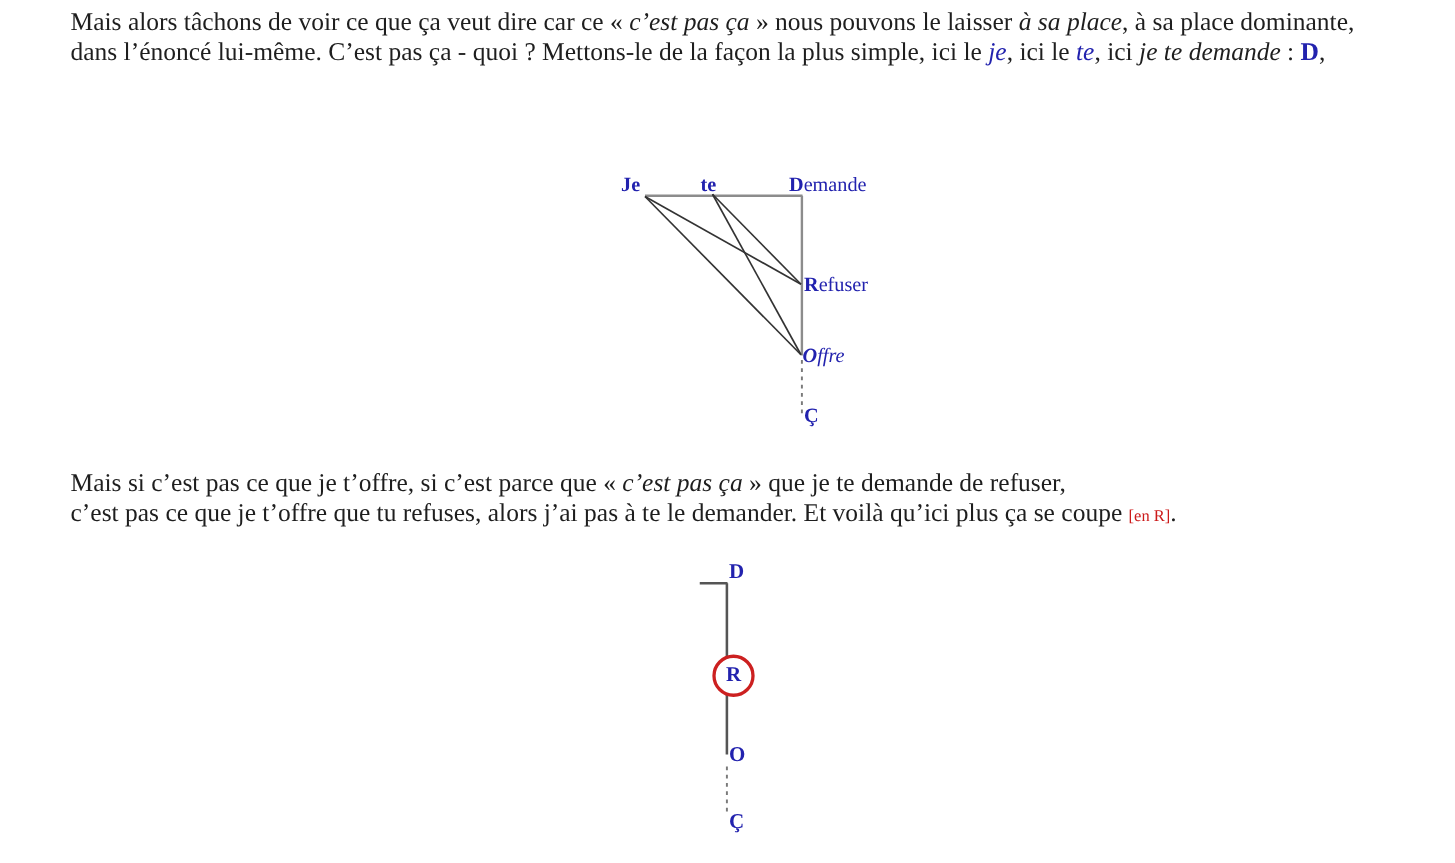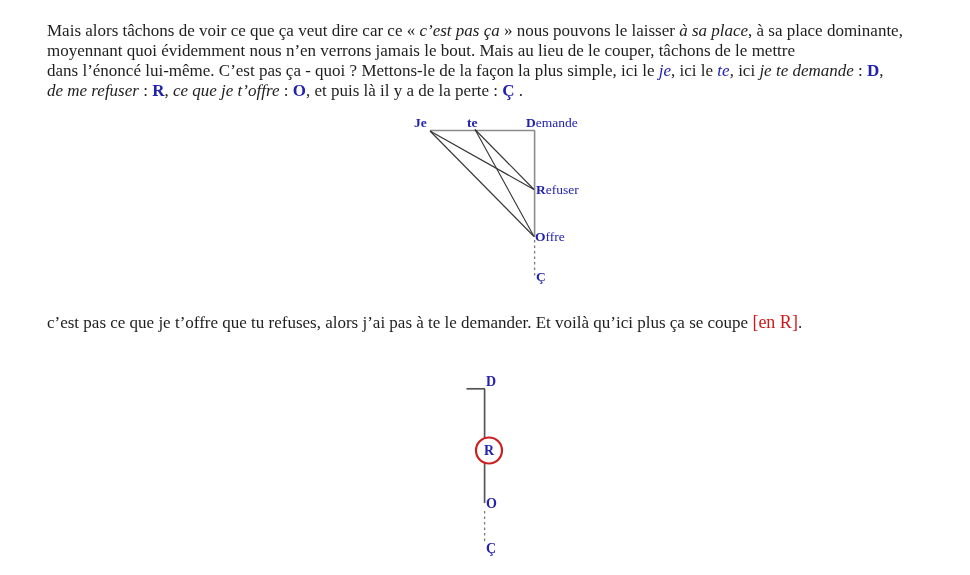--- a/index.html
+++ b/index.html
@@ -16,41 +16,39 @@
     color: var(--text, #1e1e1e);
     font-size: 17px;
     line-height: 20px;
     white-space: nowrap;
   }
   .tline { height: 20px; }
   .seg-n { }
   .seg-i { font-style: italic; }
   .seg-bi { font-style: italic; color: var(--blue, #2222ae); }
   .seg-bb { font-weight: bold; color: var(--blue, #2222ae); }
-  .seg-r  { color: var(--red, #cc1a1a); font-size: 18px; }
+  .seg-r  { color: var(--red, #cc1a1a); font-size: 11px; }
   .diagram { position: absolute; }
   .diagram svg { position: absolute; left: 0; top: 0; }
   .dlabel {
     position: absolute;
     font-family: "Liberation Serif", serif;
     font-size: 13.5px;
     line-height: 13px;
     color: var(--blue, #2222ae);
     white-space: nowrap;
   }
   .dlabel .init, .dbold { font-weight: bold; }
 </style>
 </head>
 <body style="background: rgb(255, 255, 255);">
 
-<div class="para" style="top: 21px;">
+<div class="para" style="top: 5px;">
   <div class="tline"><span class="seg-n">Mais alors tâchons de voir ce que ça veut dire car ce « </span><span class="seg-i">c’est pas ça</span><span class="seg-n"> » nous pouvons le laisser </span><span class="seg-i">à sa place</span><span class="seg-n">, à sa place dominante,</span></div>
-  <div class="tline"><span class="seg-n">moyennant quoi évidemment nous n’en verrons jamais le bout. Mais au lieu de le couper, tâchons de le mettre</span></div>
   <div class="tline"><span class="seg-n">dans l’énoncé lui-même. C’est pas ça - quoi ? Mettons-le de la façon la plus simple, ici le </span><span class="seg-bi">je</span><span class="seg-n">, ici le </span><span class="seg-bi">te</span><span class="seg-n">, ici </span><span class="seg-i">je te demande</span><span class="seg-n"> : </span><span class="seg-bb">D</span><span class="seg-n">,</span></div>
-  <div class="tline"><span class="seg-i">de me refuser</span><span class="seg-n"> : </span><span class="seg-bb">R</span><span class="seg-n">, </span><span class="seg-i">ce que je t’offre</span><span class="seg-n"> : </span><span class="seg-bb">O</span><span class="seg-n">, et puis là il y a de la perte : </span><span class="seg-bb">Ç</span><span class="seg-n"> .</span></div>
 </div>
 
 <div class="diagram" style="left: 410px; top: 112px; width: 190px; height: 180px;">
   <svg width="190" height="180" viewBox="0 0 190 180">
 
     <line x1="20" y1="18.5" x2="125" y2="18.5" stroke="#8c8c8c" stroke-width="1.6"></line>
     <line x1="124.6" y1="18.5" x2="124.6" y2="125" stroke="#8c8c8c" stroke-width="1.6"></line>
 
     <line x1="20" y1="19" x2="124" y2="77.5" stroke="#333333" stroke-width="1.1"></line>
     <line x1="20" y1="19" x2="124" y2="124.5" stroke="#333333" stroke-width="1.1"></line>
@@ -64,29 +62,30 @@
   </span>
   <span class="dlabel" style="left: 57px; top: 4px;">
     <span class="init">te</span>
   </span>
   <span class="dlabel" style="left: 116px; top: 4px;">
     <span class="init">D</span><span>emande</span>
   </span>
   <span class="dlabel" style="left: 126px; top: 71px; font-family: Liberation Serif, serif;">
     <span class="init">R</span><span>efuser</span>
   </span>
-  <span class="dlabel" style="left: 125px; top: 118px;">
+  <span class="dlabel" style="left: 125px; top: 118px; font-style: italic;">
     <span class="init">O</span><span>ffre</span>
   </span>
   <span class="dlabel" style="left: 126px; top: 158px;">
     <span class="init">Ç</span>
   </span>
 </div>
 
 <div class="para" style="top: 312px;">
+  <div class="tline"><span class="seg-n">Mais si c’est pas ce que je t’offre, si c’est parce que « </span><span class="seg-i">c’est pas ça</span><span class="seg-n"> » que je te demande de refuser,</span></div>
   <div class="tline"><span class="seg-n">c’est pas ce que je t’offre que tu refuses, alors j’ai pas à te le demander. Et voilà qu’ici plus ça se coupe </span><span class="seg-r">[en R]</span><span class="seg-n">.</span></div>
 </div>
 
 <div class="diagram" style="left: 455px; top: 372px; width: 70px; height: 200px;">
   <svg width="70" height="200" viewBox="0 0 70 200">
     <line x1="11.5" y1="16.8" x2="30" y2="16.8" stroke="#555555" stroke-width="1.7"></line>
     <line x1="29.6" y1="16.8" x2="29.6" y2="131" stroke="#555555" stroke-width="1.7"></line>
     <circle cx="34" cy="78.5" r="13" fill="#ffffff" stroke="#cc2020" stroke-width="2.2"></circle>
     <line x1="29.6" y1="139" x2="29.6" y2="172" stroke="#7a7a7a" stroke-width="1.3" stroke-dasharray="2.5 3"></line>
   </svg>

